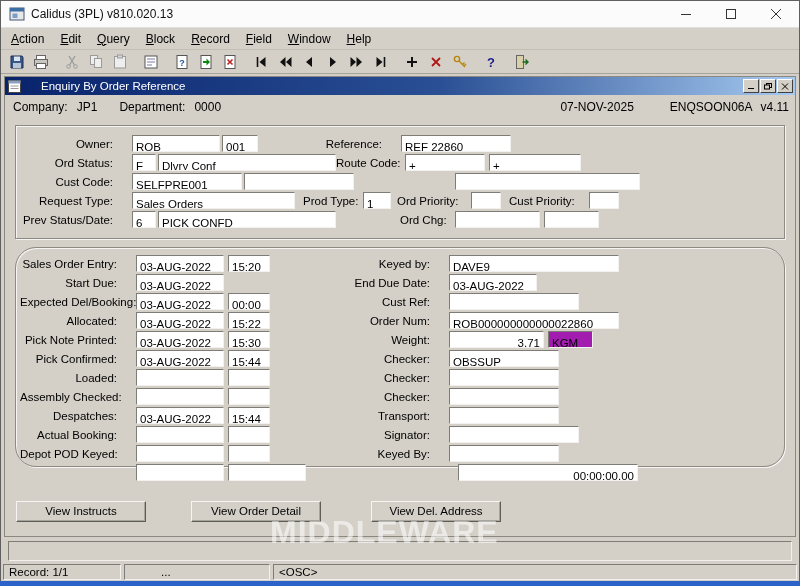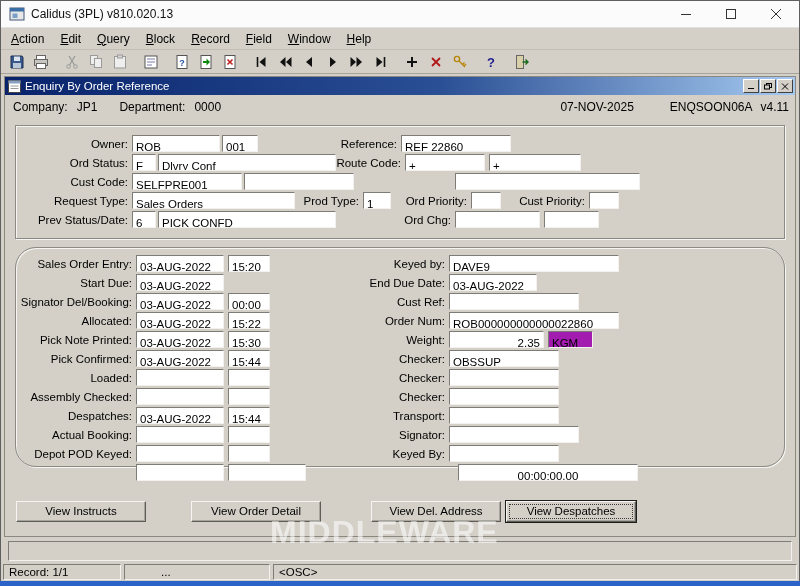--- a/index.html
+++ b/index.html
@@ -29,46 +29,46 @@
   .toolbar { position:absolute; top:50px; left:1px; right:1px; height:24px; background:#d4d0c8;
     display:flex; align-items:center; padding-left:4px; border-bottom:1px solid #a7a49c; }
   .tbtn { width:24px; height:22px; display:flex; align-items:center; justify-content:center; }
   .tsep { width:7px; height:22px; }
 
   
   .mdi-frame { position:absolute; top:76px; left:4px; width:792px; height:461px;
     border:1px solid #8a8881; background:#d4d0c8; }
   .mdi-titlebar { position:absolute; top:0; left:0; right:0; height:18px;
     background:linear-gradient(90deg,#08236b 0%,#2a4f94 55%,#a6caf0 100%);
-    display:flex; align-items:center; color:#fff; font-size:11.5px; padding-left:3px; }
+    display:flex; align-items:center; color:#fff; font-size:11.5px; padding-left:3px;gap:16px; }
   .mdi-titlebar .mdi-title-text { margin-left:4px; }
   .mdi-ctrls { margin-left:auto; display:flex; gap:1px; margin-right:2px; }
   .mdi-btn { width:16px; height:14px; background:#d4d0c8;
     border:1px solid; border-color:#ffffff #404040 #404040 #ffffff;
     display:flex; align-items:center; justify-content:center; }
 
   .mdi-header { position:absolute; top:22px; left:4px; right:6px; height:16px;
     display:flex; align-items:center; font-size:12px; }
 
   
   .group { position:absolute; left:10px; width:770px;
     border:1px solid #8c8a84; box-shadow: inset 1px 1px 0 #f6f5f2, 1px 1px 0 #f6f5f2; }
   .group1 { top:48px; height:114px; padding-top:8px; }
   .group2 { top:170px; height:220px;border-radius:21px; }
   .col-left  { position:absolute; left:2px; top:6px; }
   .col-right { position:absolute; left:280px; top:6px; }
 
   .frow { display:flex; align-items:center; height:19px; padding-left:2px; }
-  .lbl { text-align:right; padding-right:4px; white-space:nowrap; overflow:hidden; }
+  .lbl { text-align:right; padding-right:19px; white-space:nowrap; overflow:hidden; }
   .fb { height:17px; background:#fff; border:1px solid;
     border-color:#7e7c77 #f2f1ee #f2f1ee #7e7c77;
     line-height:15px; padding:4px 3px; white-space:nowrap; overflow:hidden; }
   .fb.gray { background:#a21caf; }
   .fb.tr { text-align:right; }
-  .fb.tc { text-align:center; }
+  .fb.tc { text-align:right; }
   .ml2{margin-left:2px}.ml4{margin-left:4px}
   .w24{width:24px}.w28{width:28px}.w30{width:30px}.w36{width:36px}.w42{width:42px}
   .w45{width:45px}.w55{width:55px}.w78{width:78px}.w80{width:80px}.w85{width:85px}
   .w88{width:88px}.w92{width:92px}.w95{width:95px}.w110{width:110px}.w130{width:130px}
   .w163{width:163px}.w170{width:170px}.w178{width:178px}.w180{width:180px}.w185{width:185px}
 
   
   .btn { position:absolute; top:424px; width:130px; height:21px; background:#d4d0c8;
     border:1px solid; border-color:#f6f5f2 #5f5d58 #5f5d58 #f6f5f2;
     box-shadow: inset -1px -1px 0 #a7a49c;
@@ -345,21 +345,21 @@
         <div class="frow">
           <div class="lbl" style="width:116px">Sales Order Entry:</div>
           <div class="fb w88">03-AUG-2022</div>
           <div class="fb w42 ml4">15:20</div>
         </div>
         <div class="frow">
           <div class="lbl" style="width:116px">Start Due:</div>
           <div class="fb w88">03-AUG-2022</div>
         </div>
         <div class="frow">
-          <div class="lbl" style="width:116px">Signator Del/Booking:</div>
+          <div class="lbl" style="width:116px">Expected Del/Booking:</div>
           <div class="fb w88">03-AUG-2022</div>
           <div class="fb w42 ml4">00:00</div>
         </div>
         <div class="frow">
           <div class="lbl" style="width:116px">Allocated:</div>
           <div class="fb w88">03-AUG-2022</div>
           <div class="fb w42 ml4">15:22</div>
         </div>
         <div class="frow">
           <div class="lbl" style="width:116px">Pick Note Printed:</div>
@@ -415,21 +415,21 @@
         <div class="frow">
           <div class="lbl" style="width:151px">Cust Ref:</div>
           <div class="fb w130"></div>
         </div>
         <div class="frow">
           <div class="lbl" style="width:151px">Order Num:</div>
           <div class="fb w170">ROB000000000000022860</div>
         </div>
         <div class="frow">
           <div class="lbl" style="width:151px">Weight:</div>
-          <div class="fb w95 tr">2.35</div>
+          <div class="fb w95 tr">3.71</div>
           <div class="fb w45 ml4 gray">KGM</div>
         </div>
         <div class="frow">
           <div class="lbl" style="width:151px">Checker:</div>
           <div class="fb w110">OBSSUP</div>
         </div>
         <div class="frow">
           <div class="lbl" style="width:151px">Checker:</div>
           <div class="fb w110"></div>
         </div>
@@ -452,21 +452,20 @@
         <div class="frow">
           <div style="width:160px"></div>
           <div class="fb w180 tc">00:00:00.00</div>
         </div>
       </div>
     </div>
 
     <div class="btn" style="left:11px">View Instructs</div>
     <div class="btn" style="left:186px">View Order Detail</div>
     <div class="btn" style="left:366px">View Del. Address</div>
-    <div class="btn default" style="left:501px">View Despatches</div>
   </div>
 
   <div class="msgbar"></div>
   <div class="watermark">MIDDLEWARE</div>
 
   <div class="statusbar">
     <div class="sp sp1">Record: 1/1</div>
     <div class="sp sp2">...</div>
     <div class="sp sp3">&lt;OSC&gt;</div>
   </div>

